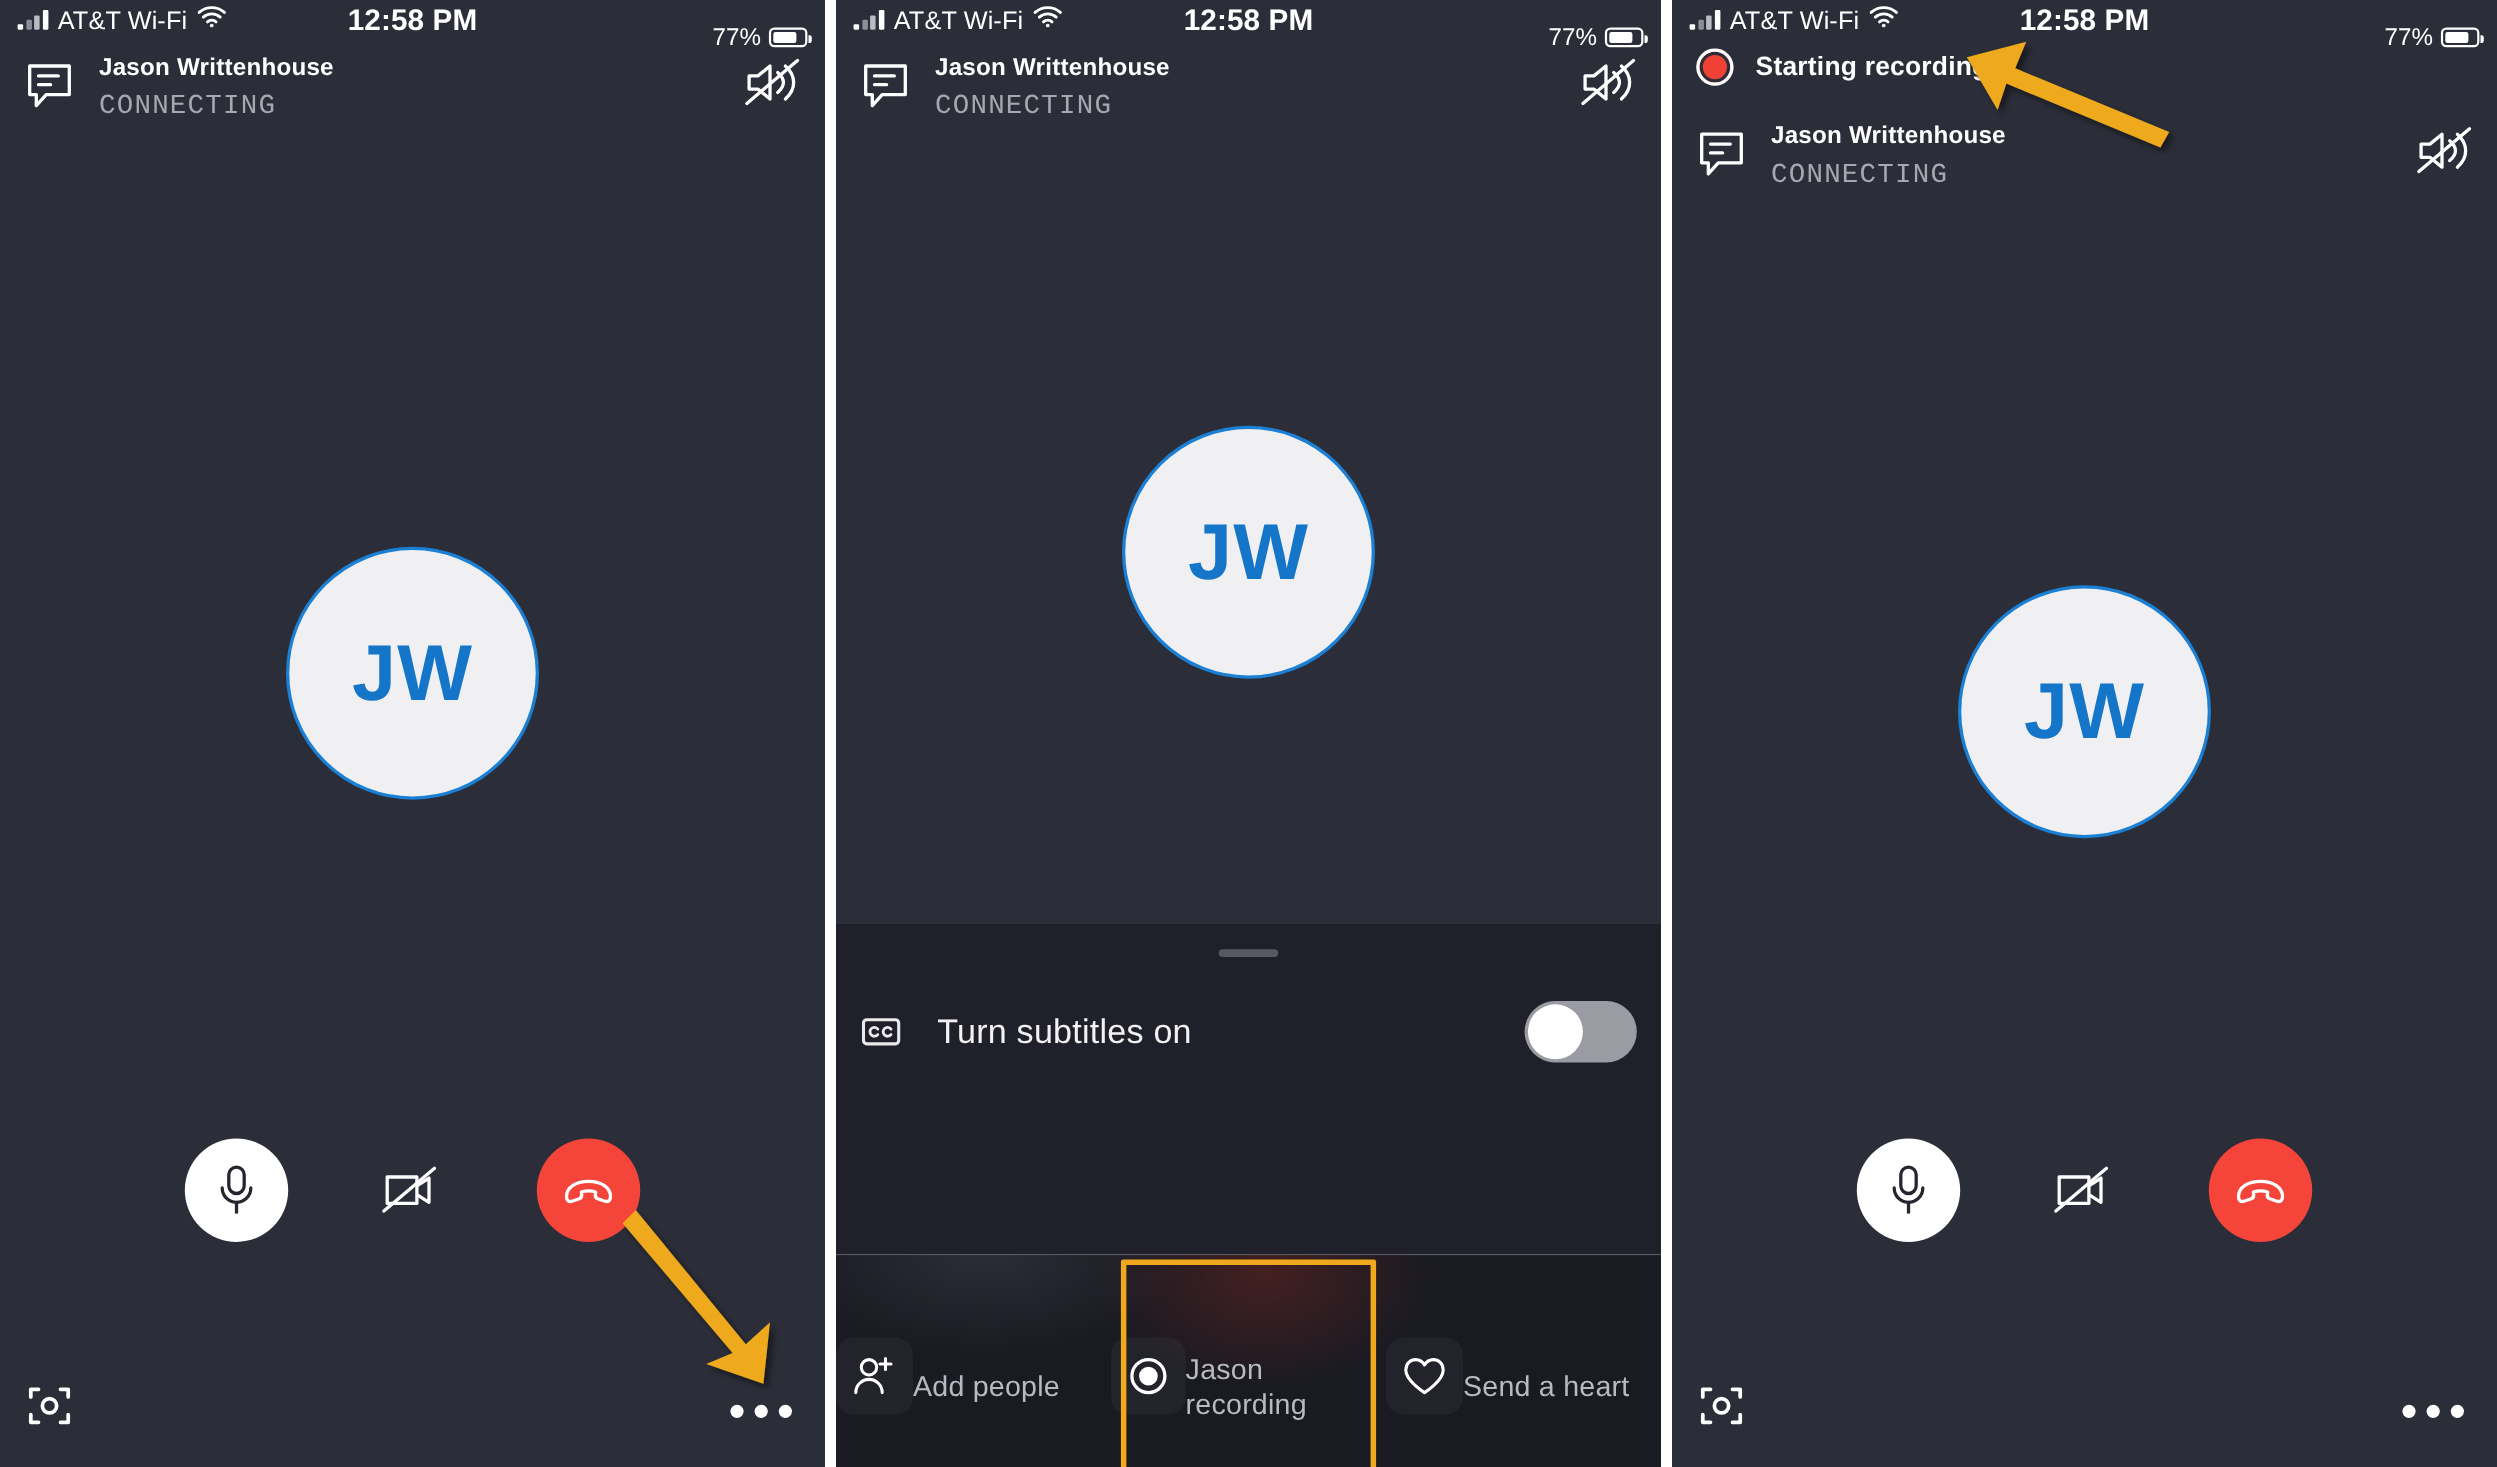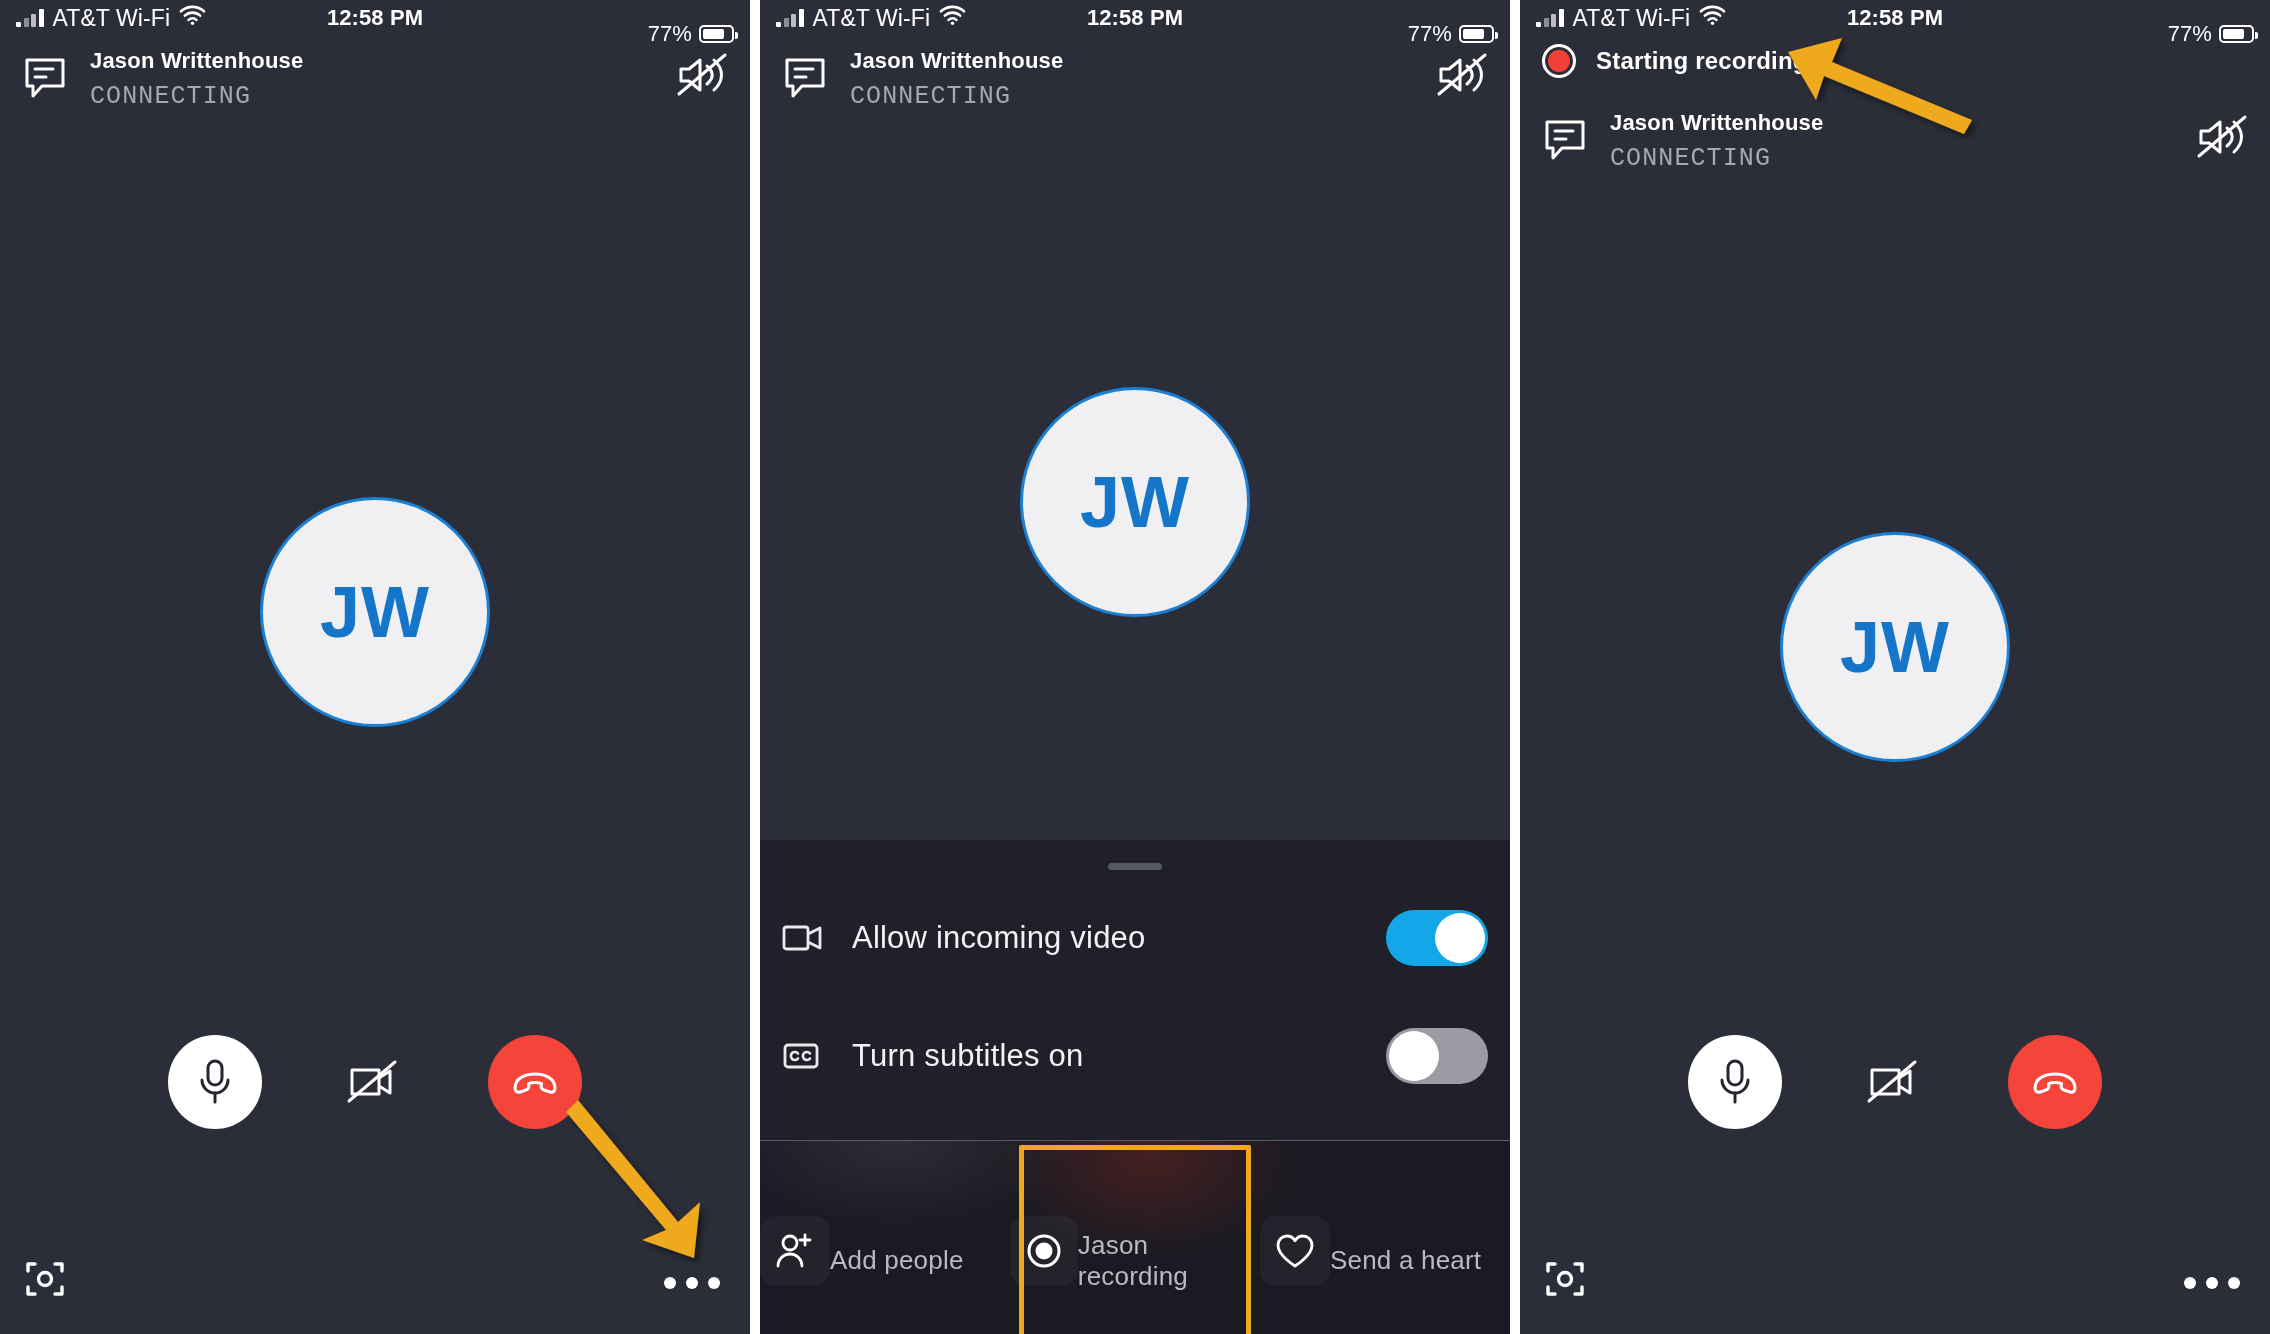--- a/index.html
+++ b/index.html
@@ -28,21 +28,21 @@
   
   .statusbar {
     position: absolute; top: 0; left: 0; right: 0; height: 36px;
     display: flex; align-items: center;
     padding: 0 16px;
     color: #ffffff;
     font-size: 22px;
     letter-spacing: .1px;
   }
   .sb-left { display: flex; align-items: center; gap: 9px; }
-  .sb-center { position: absolute; left: 0; right: 0; text-align: center; font-weight: 600; font-size: 22px; pointer-events: none;}
+  .sb-center { position: absolute; left: 0; right: 0; text-align: center; font-weight: 600; font-size: 27px; pointer-events: none;}
   .sb-right { margin-left: auto; display: flex; align-items: center; gap: 7px; font-weight: 500; font-size: 22px; margin-top: 32px;}
   .bars { display: flex; align-items: flex-end; gap: 2.5px; height: 18px; }
   .bars i { display:block; width: 5px; border-radius: 1px; background: #ffffff; }
   .bars i.b1 { height: 5px;  background:#ffffff; }
   .bars i.b2 { height: 9px;  background:#8b8d98; }
   .bars i.b3 { height: 13px; background:#b9bac2; }
   .bars i.b4 { height: 18px; background:#ffffff; }
   .carrier { font-weight: 500; font-size: 23px; }
   .battery {
     position: relative; width: 35px; height: 18px;
@@ -367,32 +367,20 @@
 
     <div class="avatar-wrap p2">
       <div class="avatar">
         <span>JW</span>
       </div>
     </div>
 
     <div class="sheet">
       <div class="sheet-grabber"></div>
 
-      <div class="sheet-row">
-        <span class="ico">
-          <svg width="42" height="34" viewBox="0 0 42 34" fill="none">
-            <rect x="2" y="6" width="24" height="22" rx="2.5" stroke="#e9e9ee" stroke-width="2.8"></rect>
-            <path d="M26 13l12-6v20l-12-6" stroke="#e9e9ee" stroke-width="2.8" stroke-linejoin="round"></path>
-          </svg>
-        </span>
-        <span class="lbl">Allow incoming video</span>
-        <span class="toggle on">
-          <span class="knob"></span>
-        </span>
-      </div>
 
       <div class="sheet-row">
         <span class="ico">
           <svg width="42" height="34" viewBox="0 0 42 34" fill="none">
             <rect x="3" y="6" width="32" height="22" rx="3" stroke="#e9e9ee" stroke-width="2.8"></rect>
             <path d="M16 14.5a4 4 0 100 5M28 14.5a4 4 0 100 5" stroke="#e9e9ee" stroke-width="2.6" stroke-linecap="round"></path>
           </svg>
         </span>
         <span class="lbl">Turn subtitles on</span>
         <span class="toggle off">

